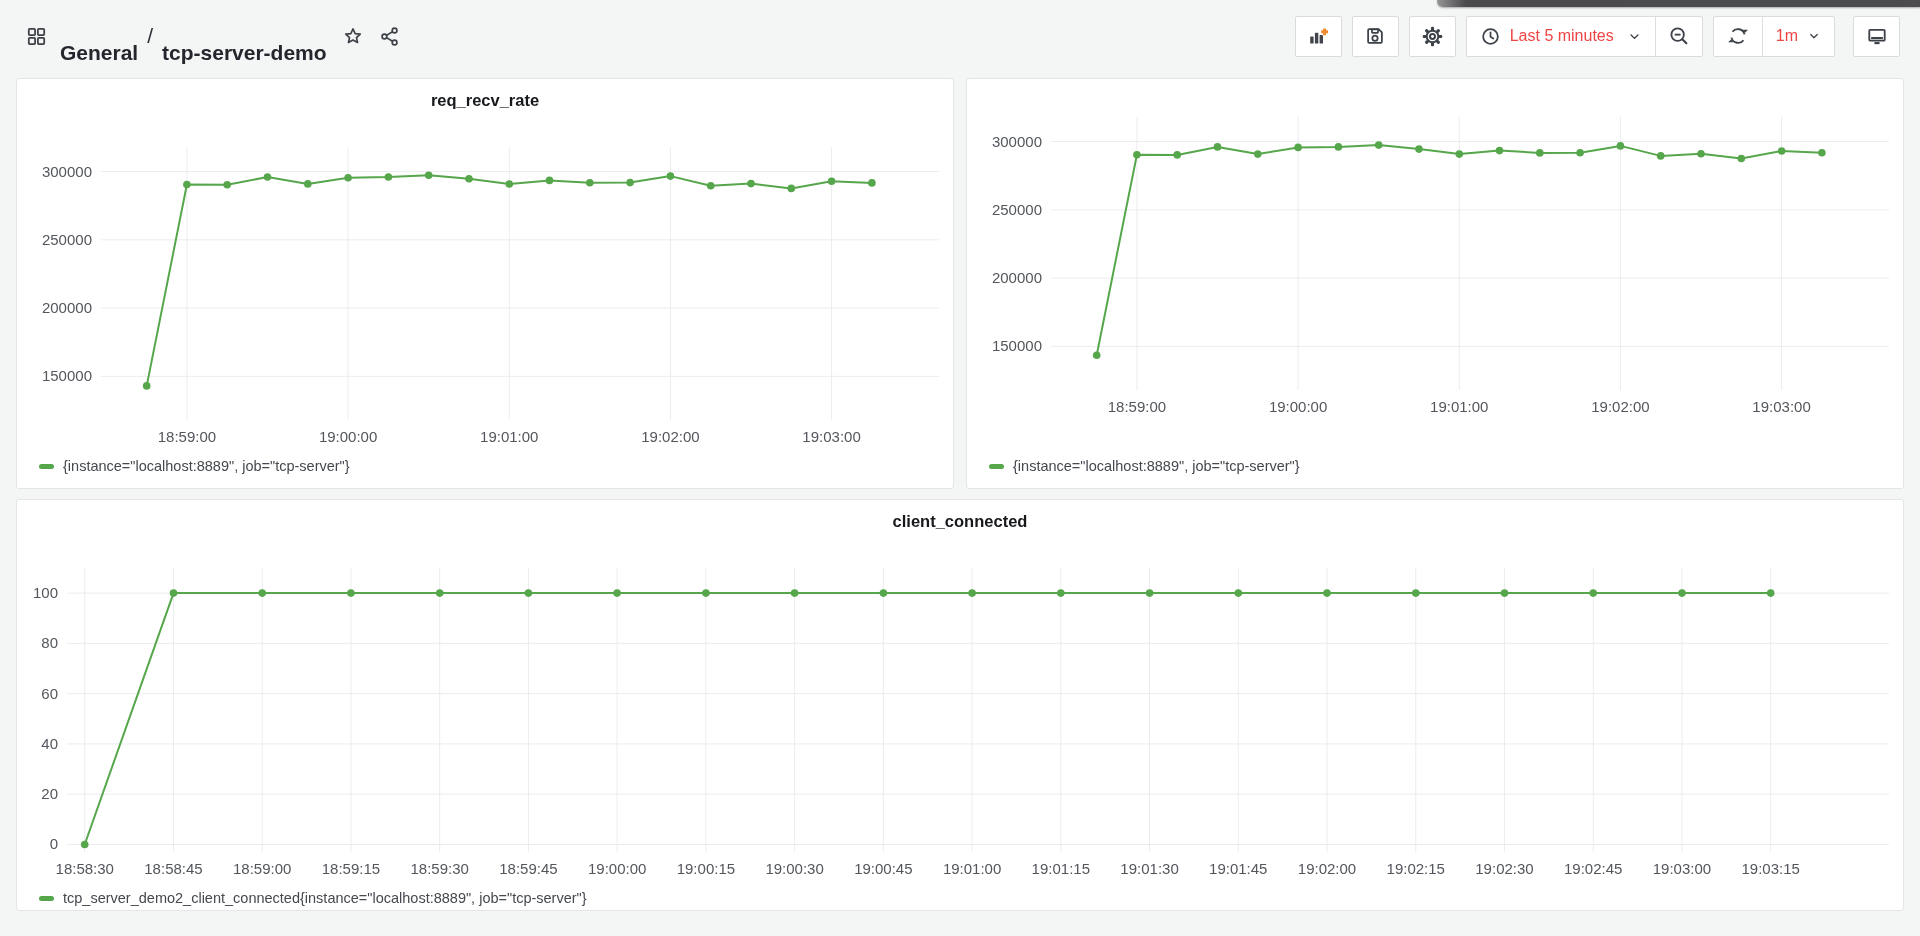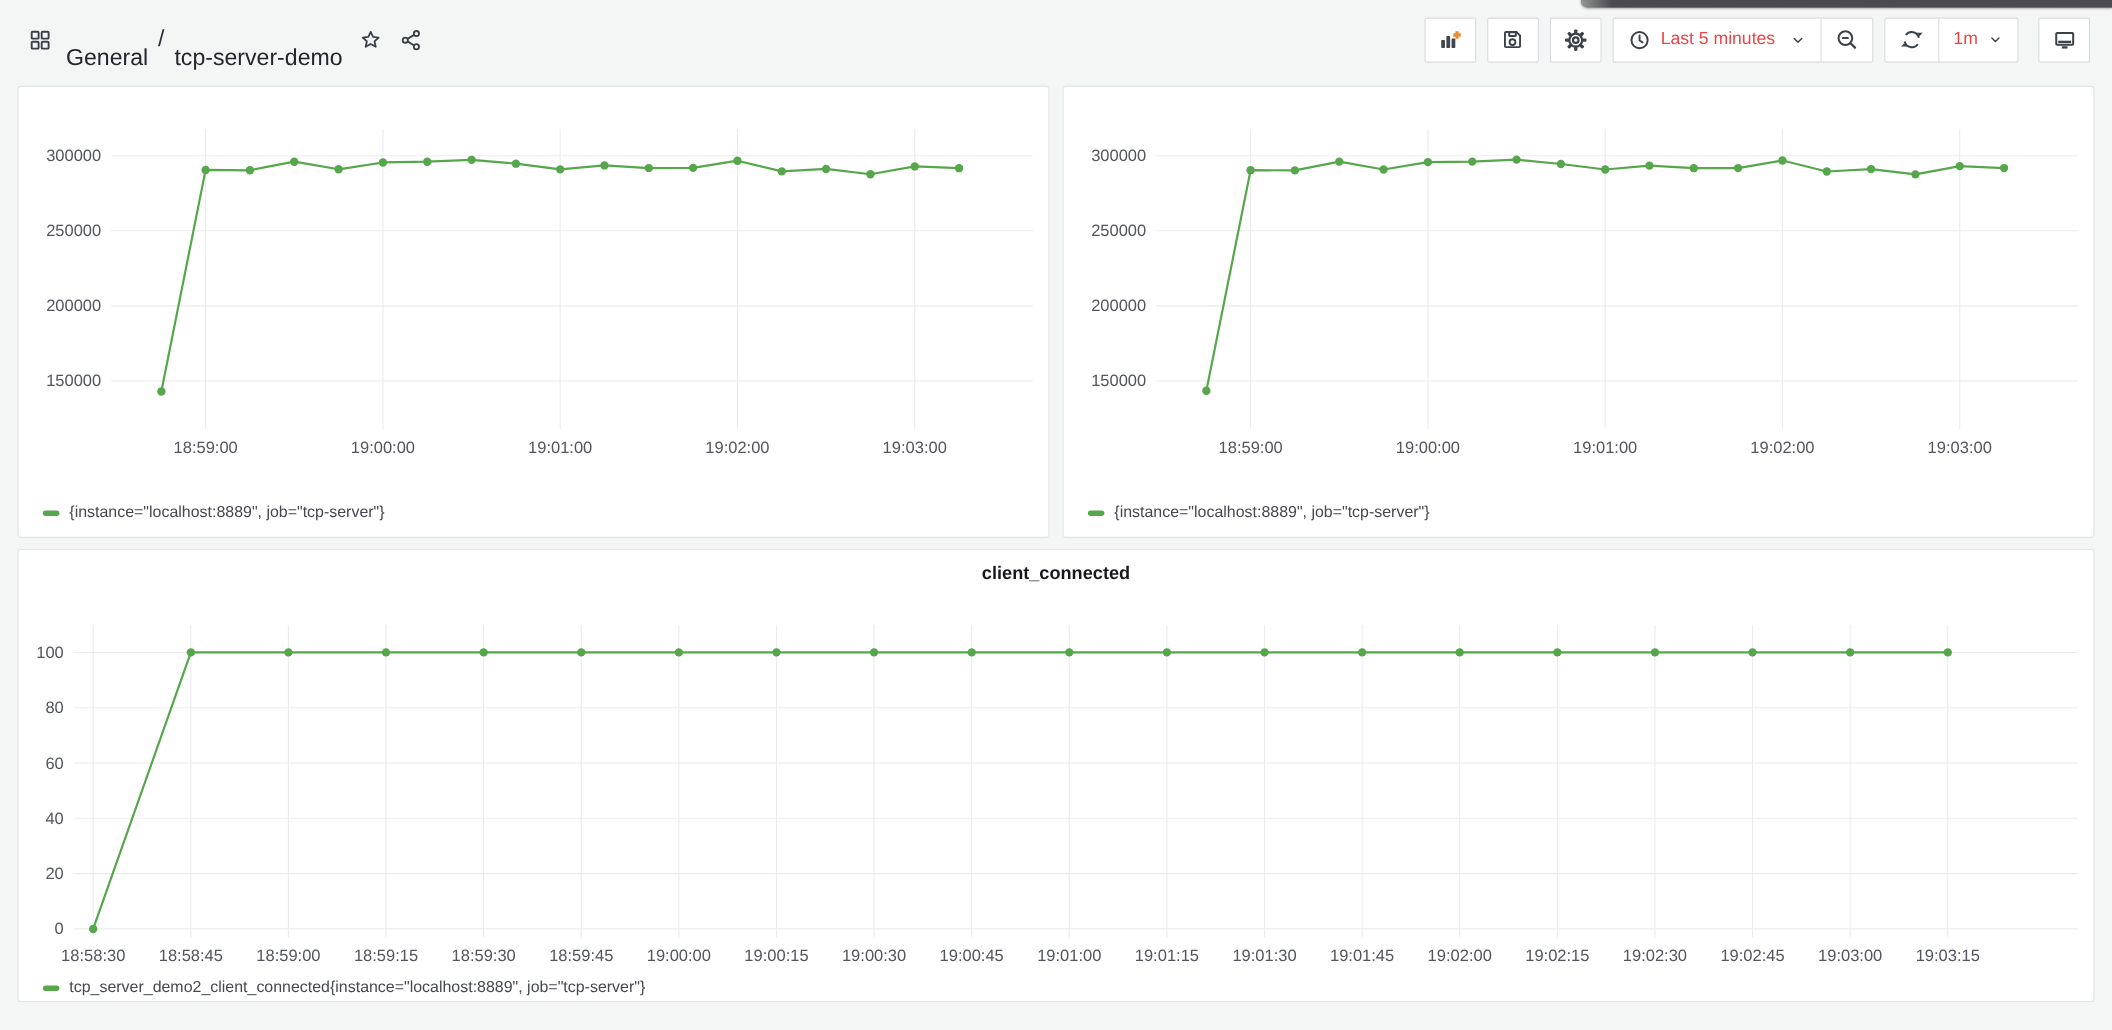--- a/index.html
+++ b/index.html
@@ -22,21 +22,21 @@
     z-index: 5;
   }
 
   
   header {
     height: 78px; display: flex; align-items: center;
     padding: 0 20px 6px 26px;
   }
   .crumb-wrap { display: flex; align-items: center; }
   .apps-btn { background: none; border: none; cursor: pointer; display: flex; align-items: center; padding: 0; margin-right: 13px; color: #3c4147; }
-  .crumb { font-size: 21px; font-weight: 400; color: #23262c; text-decoration: none; cursor: pointer; margin-top: 33px; }
+  .crumb { font-size: 21px; font-weight: 700; color: #23262c; text-decoration: none; cursor: pointer; margin-top: 33px; }
   .crumb-sep { font-size: 21px; font-weight: 400; color: #2b2e34; margin: 0 9px; }
   .icon-ghost-btn { background: none; border: none; cursor: pointer; display: flex; align-items: center; padding: 0; margin-left: 15px; color: #3c4147; }
 
   .toolbar { margin-left: auto; display: flex; align-items: center; }
   .tb-btn {
     height: 41px; min-width: 47px; margin-left: 10px;
     background: #fff; border: 1px solid #d9dbde; border-radius: 2px;
     display: flex; align-items: center; justify-content: center;
     cursor: pointer; color: #3d4149;
   }
@@ -227,20 +227,21 @@
           <rect x="5.6" y="13.1" width="12.8" height="2.3" fill="currentColor"></rect>
           <rect x="9.2" y="18.6" width="5.6" height="2.3" fill="currentColor"></rect>
         </svg>
       </span>
     </div>
   </div>
 </header>
 
 <main>
   <section class="panel row1">
+    <h2 class="panel-title">req_recv_rate</h2>
     <div class="chart-area">
         <svg width="936" height="307">
           <line x1="84" x2="922" y1="229.32" y2="229.32" stroke="#ebecee" stroke-width="1"></line>
           <text x="75" y="234.32" text-anchor="end" font-size="15" fill="#53565c">150000</text>
           <line x1="84" x2="922" y1="161.07" y2="161.07" stroke="#ebecee" stroke-width="1"></line>
           <text x="75" y="166.07" text-anchor="end" font-size="15" fill="#53565c">200000</text>
           <line x1="84" x2="922" y1="92.82" y2="92.82" stroke="#ebecee" stroke-width="1"></line>
           <text x="75" y="97.82" text-anchor="end" font-size="15" fill="#53565c">250000</text>
           <line x1="84" x2="922" y1="24.569999999999993" y2="24.569999999999993" stroke="#ebecee" stroke-width="1"></line>
           <text x="75" y="29.569999999999993" text-anchor="end" font-size="15" fill="#53565c">300000</text>

